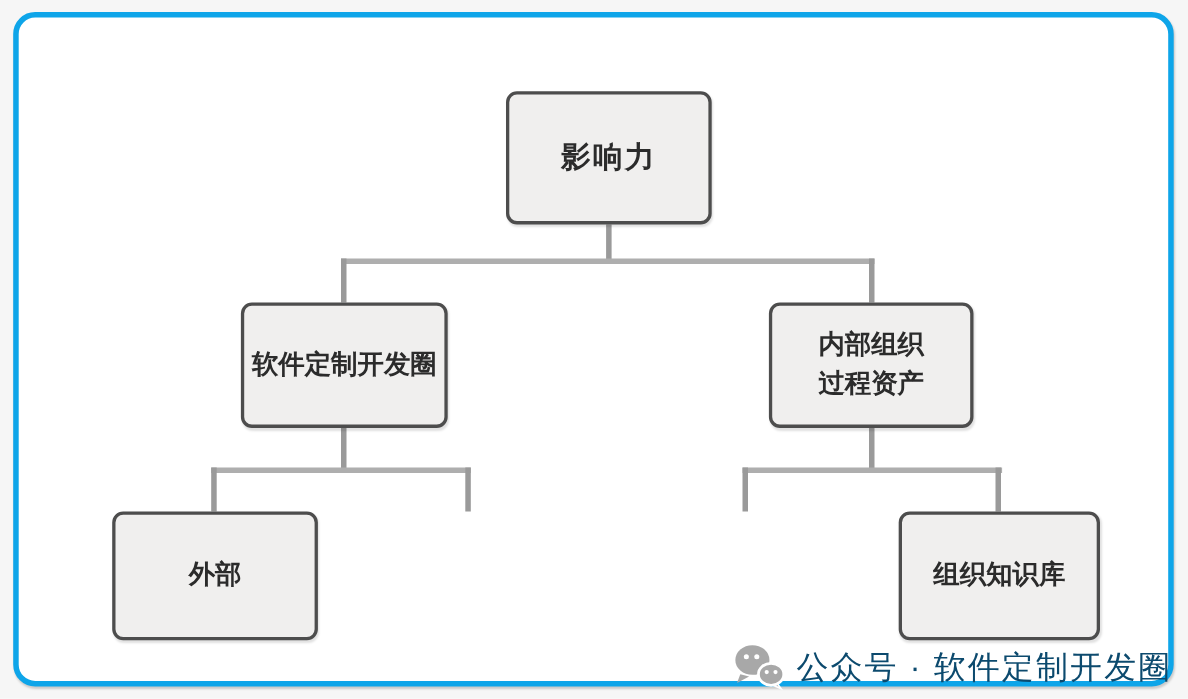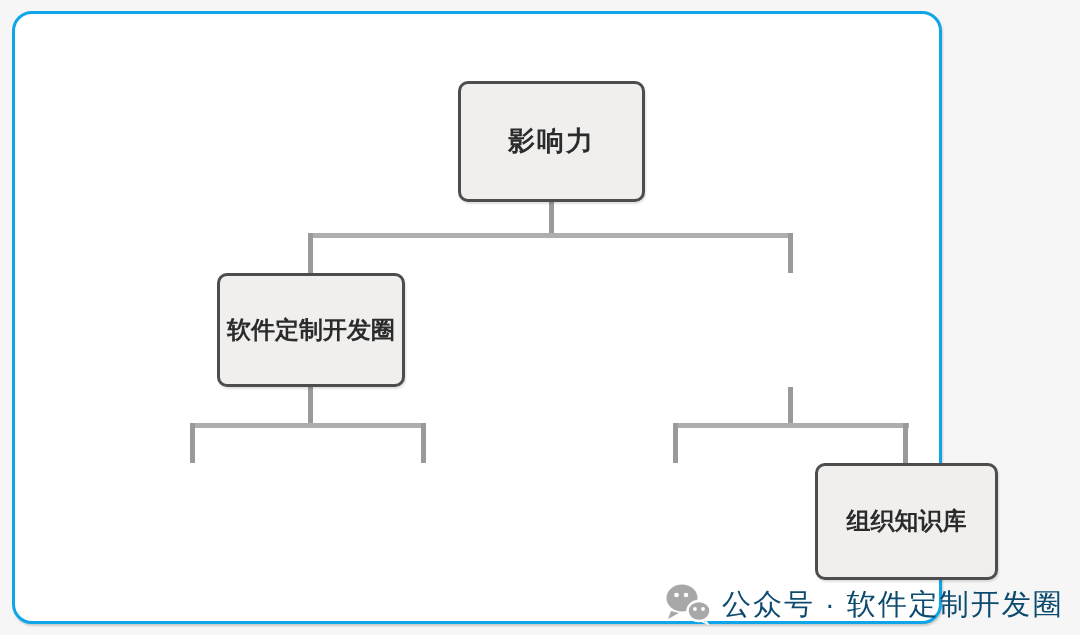--- a/index.html
+++ b/index.html
@@ -9,23 +9,23 @@
     font-family: "Liberation Sans", "DejaVu Sans", sans-serif;
     overflow: hidden;
   }
   .stage {
     position: relative;
     width: 1080px; height: 635px;
   }
   .frame {
     position: absolute;
     left: 12px; top: 11px;
-    width: 930px; height: 613px;
+    width: 1055px; height: 613px;
     background: #ffffff;
-    border: 3px solid #0ea5e9;
+    border: 5px solid #0ea5e9;
     border-radius: 20px;
     box-shadow: 1px 2px 2px rgba(0,0,0,0.18);
   }
   .node {
     position: absolute;
     background: #f0efee;
     border: 3px solid #4d4d4d;
     border-radius: 10px;
     display: flex;
     align-items: center;
@@ -99,21 +99,24 @@
 
     <div class="vline v-opa-b"></div>
     <div class="hline h-opa"></div>
     <div class="vline v-ppp"></div>
     <div class="vline v-okb"></div>
 
     <div class="node root n-root">影响力</div>
 
     <div class="node n-eef">软件定制开发圈</div>
 
+    <div class="node n-opa">内部组织
+过程资产</div>
 
+    <div class="node n-ext">外部</div>
 
 
 
     <div class="node n-okb">组织知识库</div>
 
     <div class="watermark">
       <svg class="wm-icon" viewBox="0 0 48 44">
 
         <path d="M6 28 L3 36 L14 30 Z" fill="#a8a8a8"></path>
         <ellipse cx="17" cy="15" rx="15.5" ry="13.5" fill="#a8a8a8"></ellipse>

